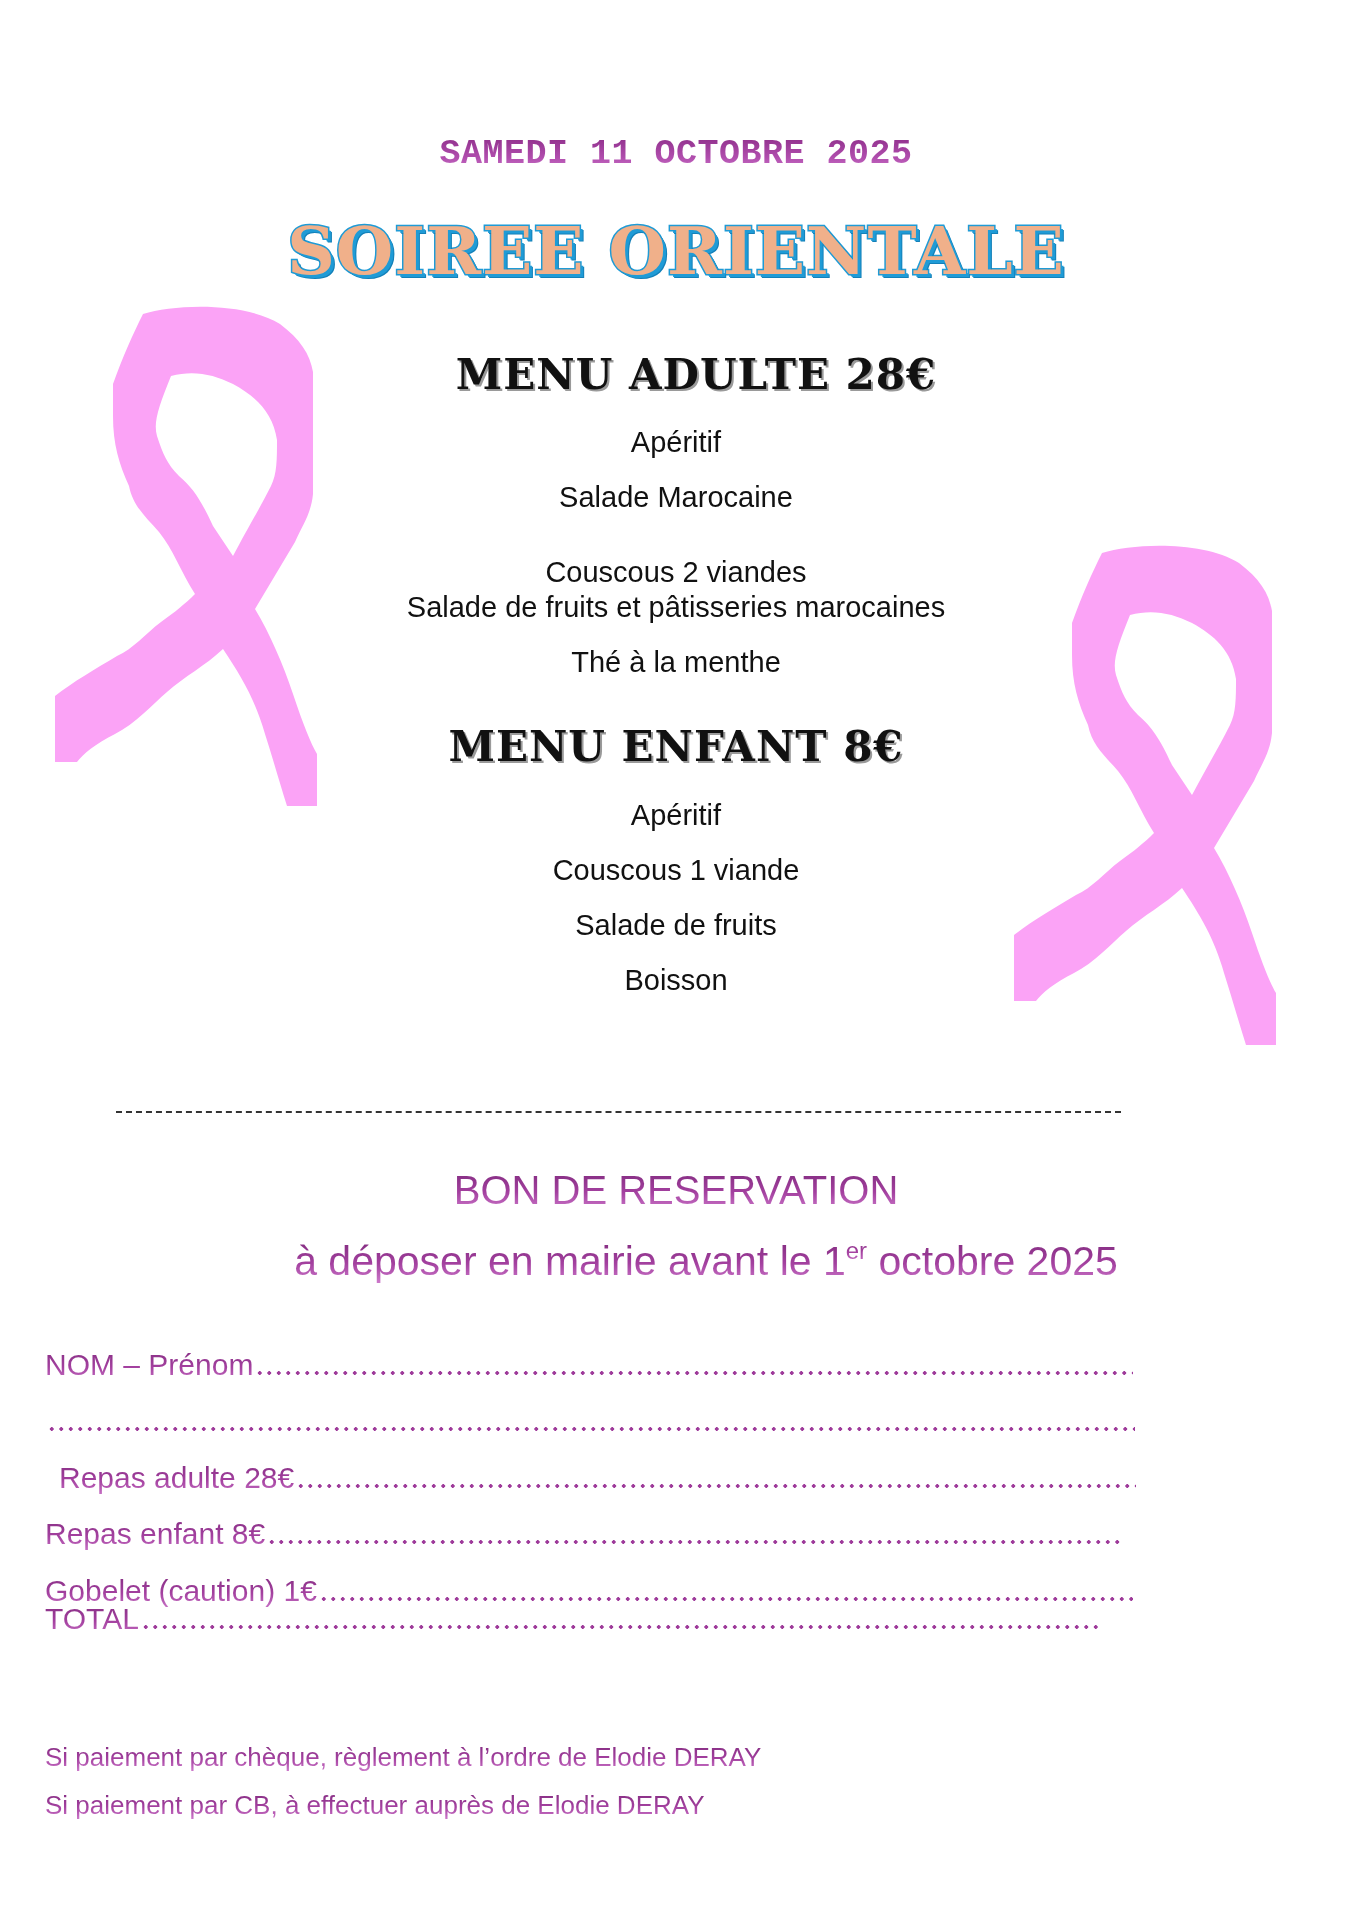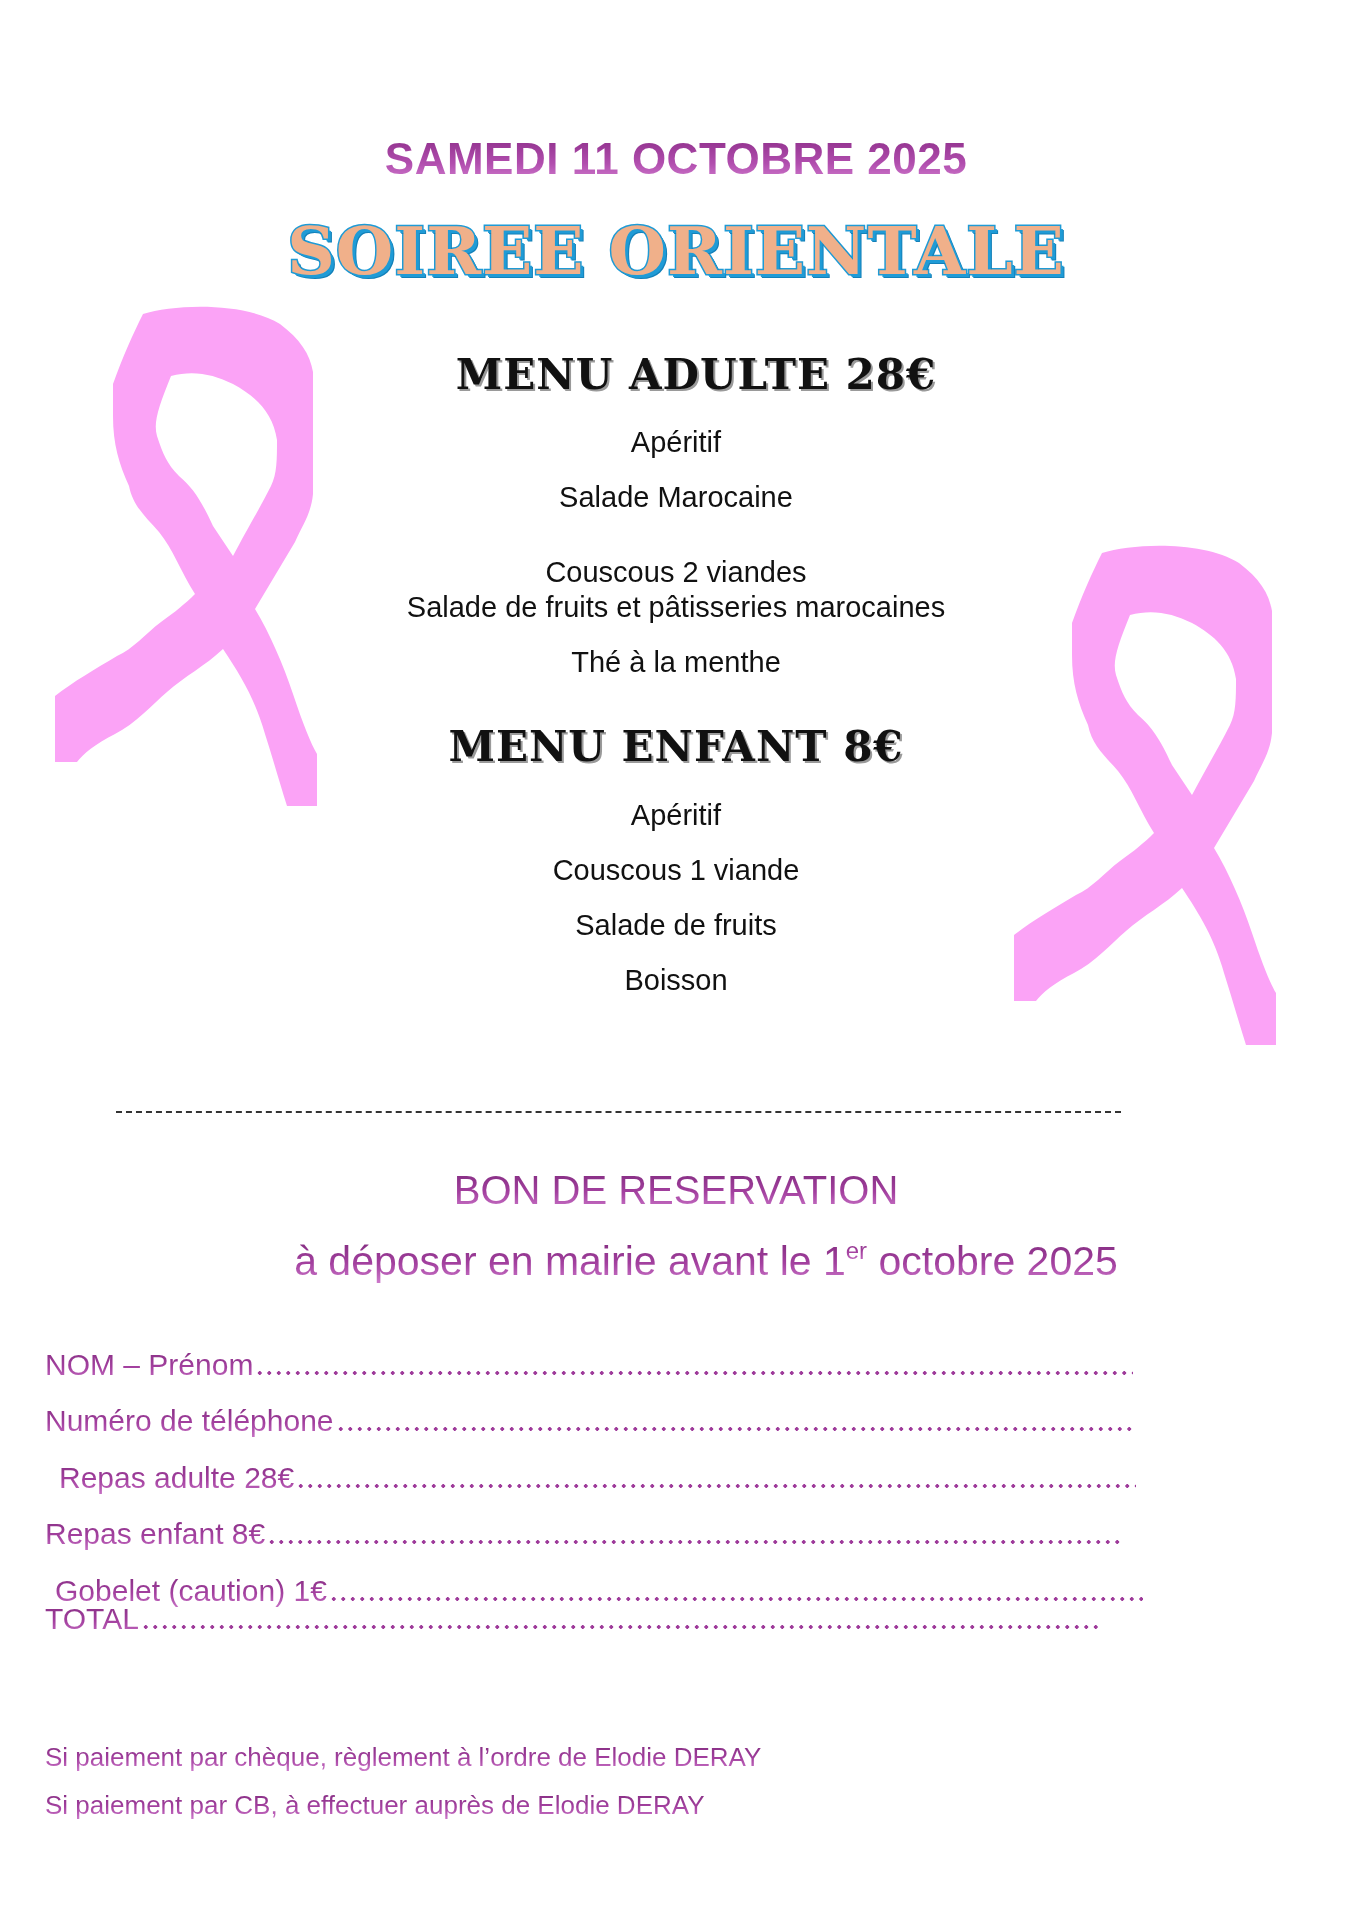--- a/index.html
+++ b/index.html
@@ -8,23 +8,23 @@
     .ribbon { position: absolute; width: 272px; height: 505px; }
     .ribbon svg { width: 100%; height: 100%; display: block; }
     #ribbon-left { left: 55px; top: 304px; }
     #ribbon-right { left: 1014px; top: 543px; }
 
     .center-line { position: absolute; left: 0; width: 1352px; text-align: center; white-space: nowrap; }
 
     
     #event-date {
       top: 134px;
-      font-family: Liberation Sans, sans-serif;
+      font-family: Liberation Mono, monospace;
       font-weight: bold;
-      font-size: 44px;
+      font-size: 35px;
       letter-spacing: 0.5px;
       color: #9b3a97;
       background: linear-gradient(180deg, #8b2c87 0%, #b14eae 60%, #d27fd0 100%);
       -webkit-background-clip: text; background-clip: text;
       -webkit-text-fill-color: transparent;
     }
 
     
     #event-title {
       top: 212px;
@@ -139,32 +139,31 @@
 </div>
 <div class="center-line" id="reservation-subtitle">
   <span class="purple-grad">à déposer en mairie avant le 1</span><sup class="purple-grad">er</sup><span class="purple-grad"> octobre 2025</span>
 </div>
 
 <div class="form-row" style="top:1345px; width:1088px;">
   <span class="label purple-grad">NOM – Prénom</span>
   <span class="leader"></span>
 </div>
 <div class="form-row" style="top:1401px; width:1090px;">
-  <span class="label purple-grad">Numéro de téléphone</span>
   <span class="leader"></span>
 </div>
 <div class="form-row" style="top:1458px; width:1077px;margin-left:14px;">
   <span class="label purple-grad">Repas adulte 28€</span>
   <span class="leader"></span>
 </div>
 <div class="form-row" style="top:1514px; width:1077px;">
   <span class="label purple-grad">Repas enfant 8€</span>
   <span class="leader"></span>
 </div>
-<div class="form-row" style="top:1571px; width:1088px;margin-left:10px;">
+<div class="form-row" style="top:1571px; width:1088px;">
   <span class="label purple-grad">Gobelet (caution) 1€</span>
   <span class="leader"></span>
 </div>
 <div class="form-row" style="top:1599px; width:1058px;">
   <span class="label purple-grad">TOTAL</span>
   <span class="leader"></span>
 </div>
 
 <div class="note" style="top:1740px;">
   <span class="purple-grad">Si paiement par chèque, règlement à l’ordre de Elodie DERAY</span>

